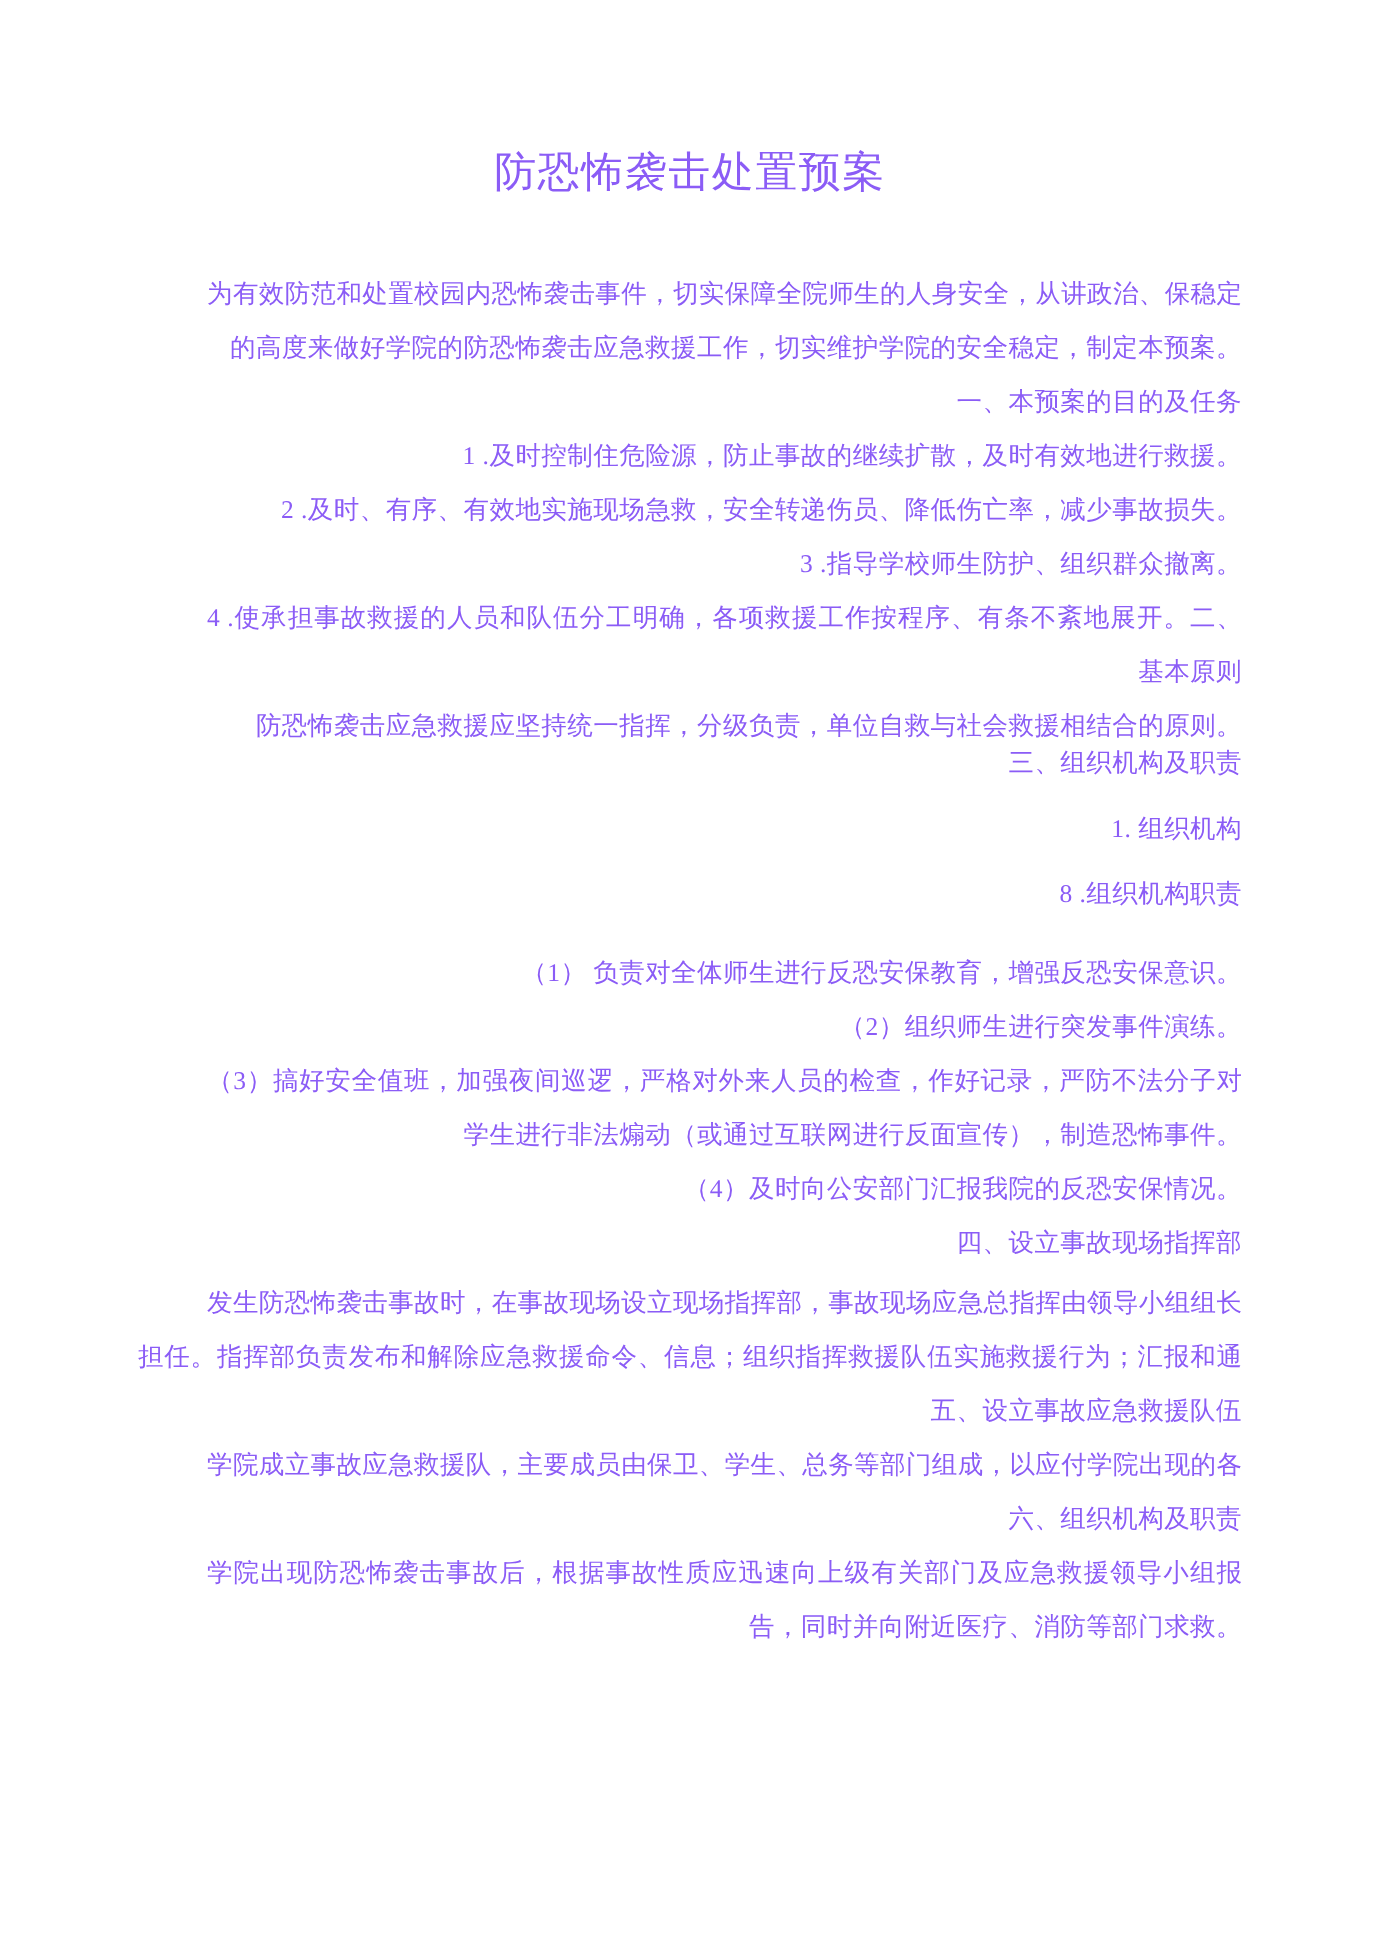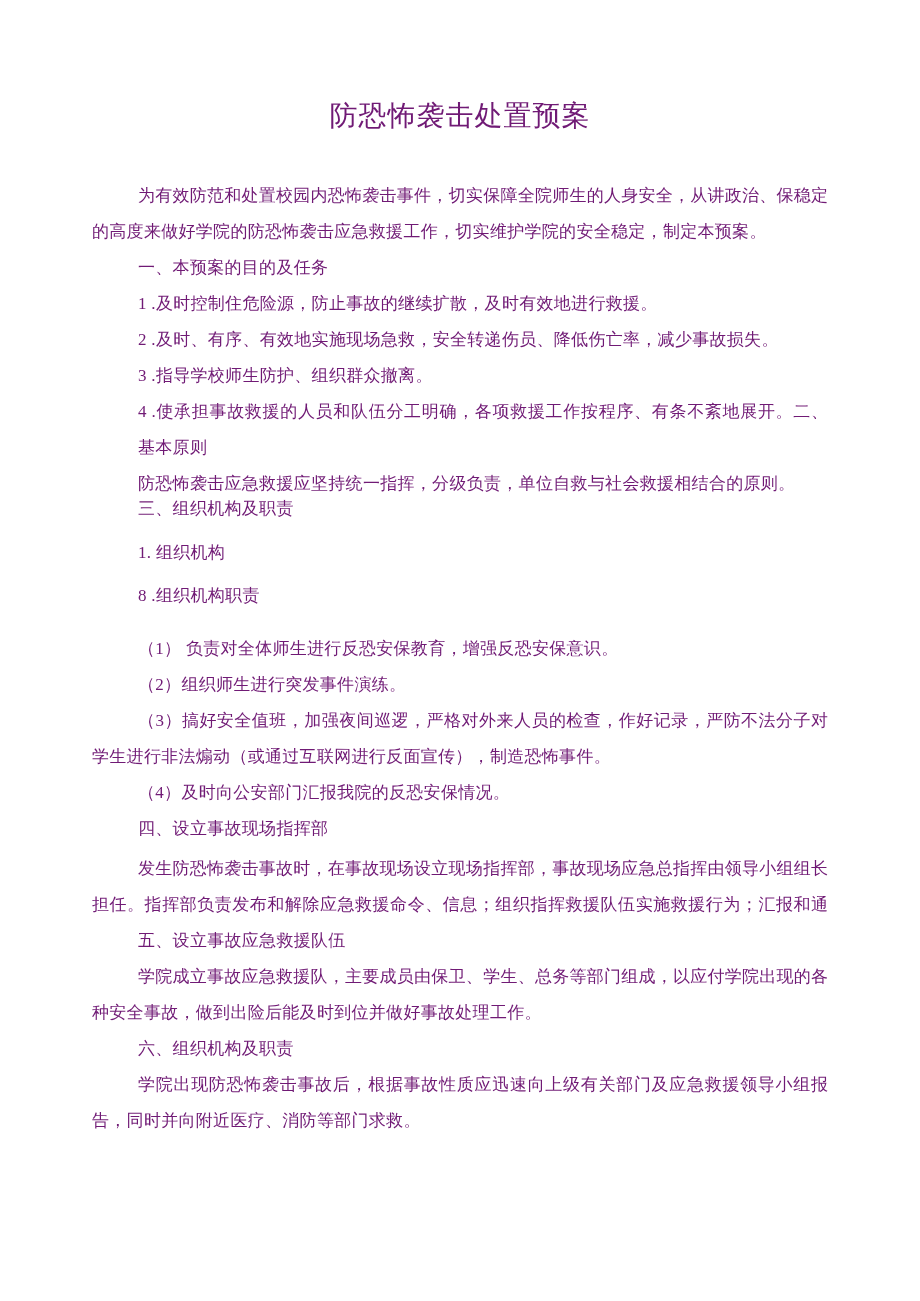--- a/index.html
+++ b/index.html
@@ -6,21 +6,21 @@
     margin: 0;
     padding: 0;
     background: #ffffff;
   }
   .page {
     position: relative;
     width: 920px;
     height: 1301px;
     background: #ffffff;
     font-family: "Liberation Serif", serif;
-    color: #701a75;
+    color: #8b5cf6;
     overflow: hidden;
   }
   .title {
     position: absolute;
     top: 97px;
     left: 0;
     width: 100%;
     margin: 0;
     text-align: center;
     font-size: 28px;
@@ -33,20 +33,21 @@
     top: 178px;
     left: 92px;
     width: 736px;
   }
   .line {
     font-size: 17px;
     height: 36px;
     line-height: 36px;
     white-space: nowrap;
     letter-spacing: 0.3px;
+    text-align: right;
   }
   .line.indent {
     padding-left: 46px;
   }
   .line.justify {
     white-space: normal;
     text-align: justify;
     text-align-last: justify;
     text-justify: inter-character;
     letter-spacing: 0;
@@ -80,18 +81,17 @@
       <div class="line indent">（1） 负责对全体师生进行反恐安保教育，增强反恐安保意识。</div>
       <div class="line indent">（2）组织师生进行突发事件演练。</div>
       <div class="line indent justify">（3）搞好安全值班，加强夜间巡逻，严格对外来人员的检查，作好记录，严防不法分子对</div>
       <div class="line">学生进行非法煽动（或通过互联网进行反面宣传），制造恐怖事件。</div>
       <div class="line indent">（4）及时向公安部门汇报我院的反恐安保情况。</div>
       <div class="line indent">四、设立事故现场指挥部</div>
       <div class="line indent justify">发生防恐怖袭击事故时，在事故现场设立现场指挥部，事故现场应急总指挥由领导小组组长</div>
       <div class="line justify">担任。指挥部负责发布和解除应急救援命令、信息；组织指挥救援队伍实施救援行为；汇报和通</div>
       <div class="line indent">五、设立事故应急救援队伍</div>
       <div class="line indent justify">学院成立事故应急救援队，主要成员由保卫、学生、总务等部门组成，以应付学院出现的各</div>
-      <div class="line">种安全事故，做到出险后能及时到位并做好事故处理工作。</div>
       <div class="line indent">六、组织机构及职责</div>
       <div class="line indent justify">学院出现防恐怖袭击事故后，根据事故性质应迅速向上级有关部门及应急救援领导小组报</div>
       <div class="line">告，同时并向附近医疗、消防等部门求救。</div>
     </div>
 </div>
 
 </body></html>

